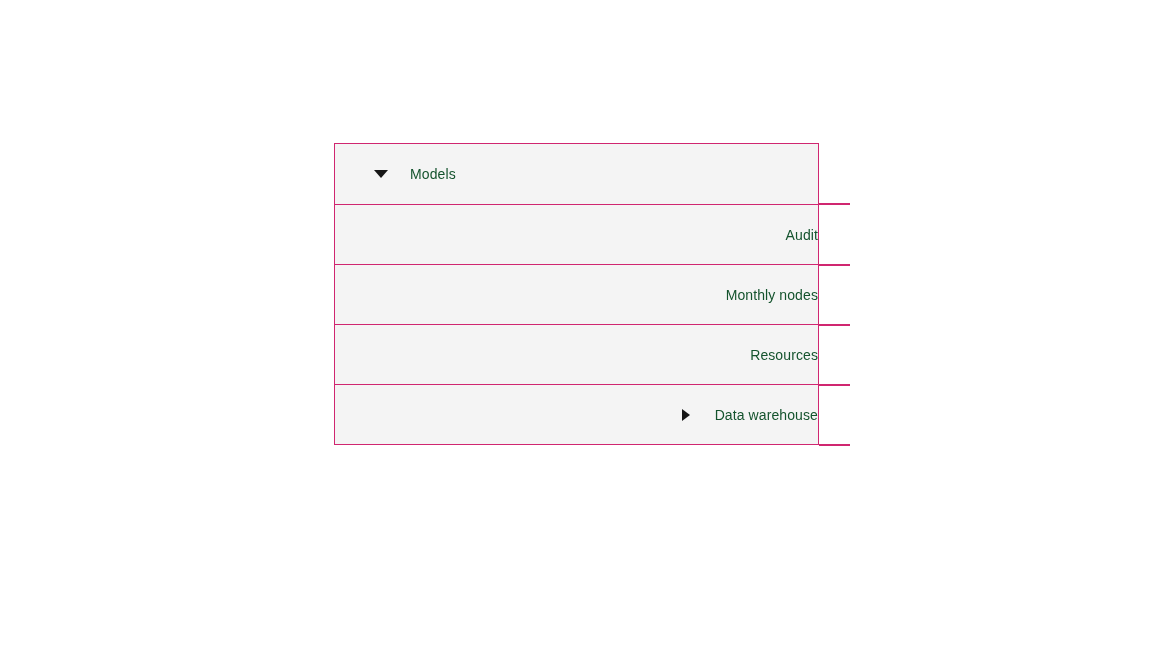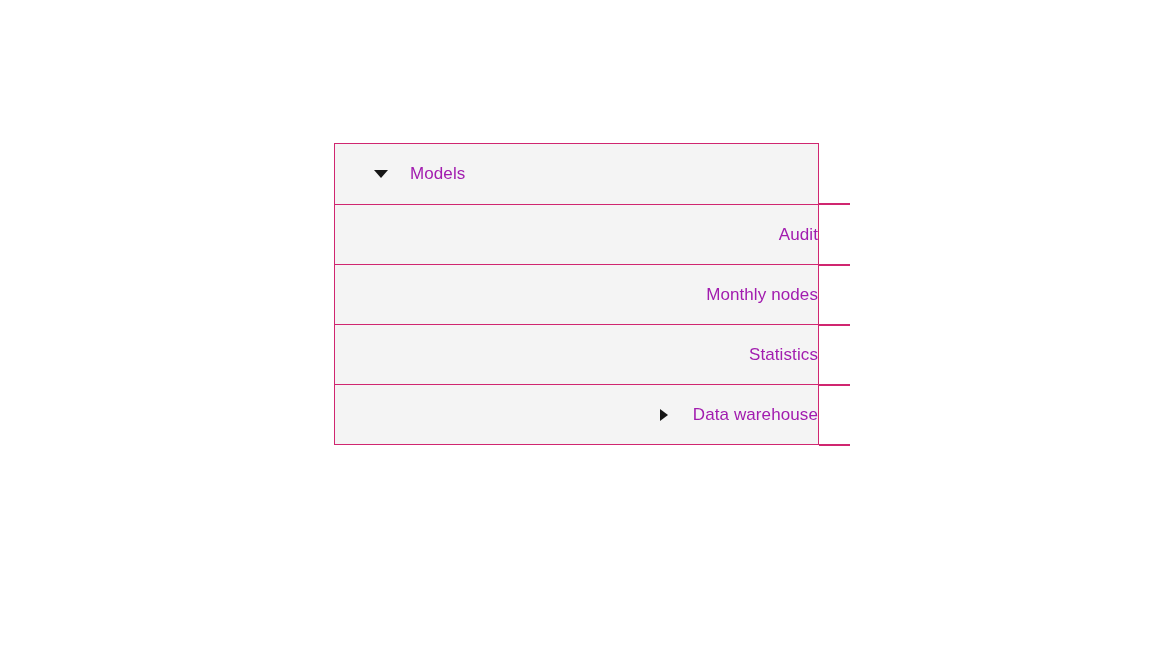--- a/index.html
+++ b/index.html
@@ -55,23 +55,23 @@
     border-right: 7px solid transparent;
     border-top: 8px solid var(--text);
   }
   .tri-right {
     width: 0; height: 0;
     border-top: 6px solid transparent;
     border-bottom: 6px solid transparent;
     border-left: 8px solid var(--text);
   }
   .row-label {
-    font-size: 17px;
+    font-size: 14px;
     font-weight: 400;
-    color: #a21caf;
+    color: #14532d;
     letter-spacing: 0.1px;
   }
   .ext-line {
     position: absolute;
     left: 819px;
     width: 31px;
     height: 1.5px;
     background: var(--accent);
   }
   .ext-1 { top: 203px; }
@@ -107,21 +107,21 @@
       <span class="row-label">Audit</span>
     </div>
 
     <div class="tree-row depth-1">
       <span class="icon-slot"></span>
       <span class="row-label">Monthly nodes</span>
     </div>
 
     <div class="tree-row depth-1">
       <span class="icon-slot"></span>
-      <span class="row-label">Statistics</span>
+      <span class="row-label">Resources</span>
     </div>
 
     <div class="tree-row depth-1">
       <span class="icon-slot">
           <span class="tri-right"></span>
         </span>
       <span class="row-label">Data warehouse</span>
     </div>
 
 

